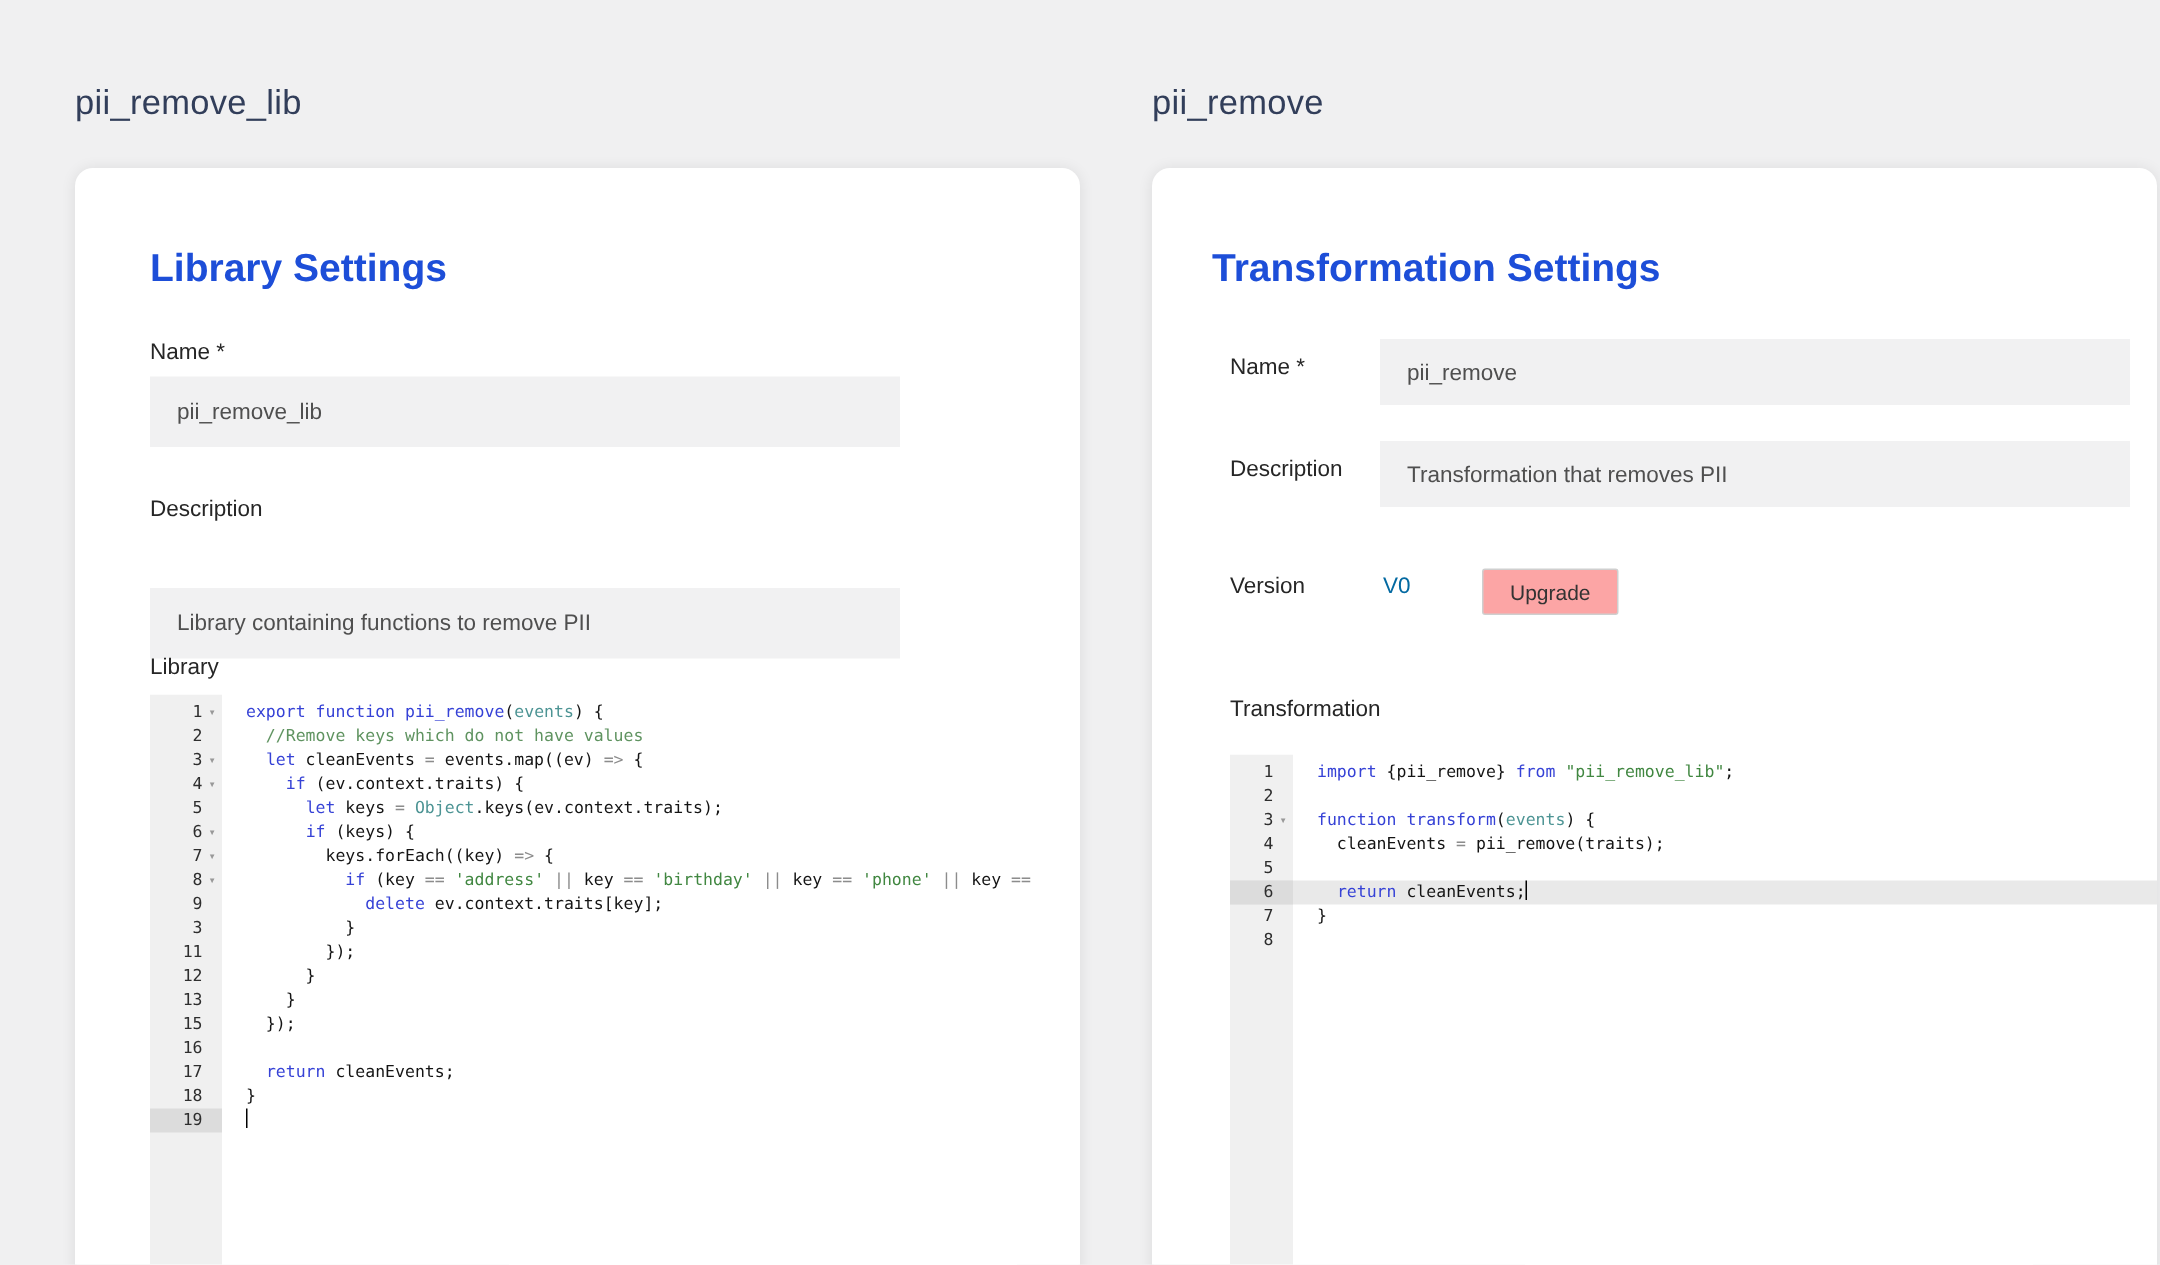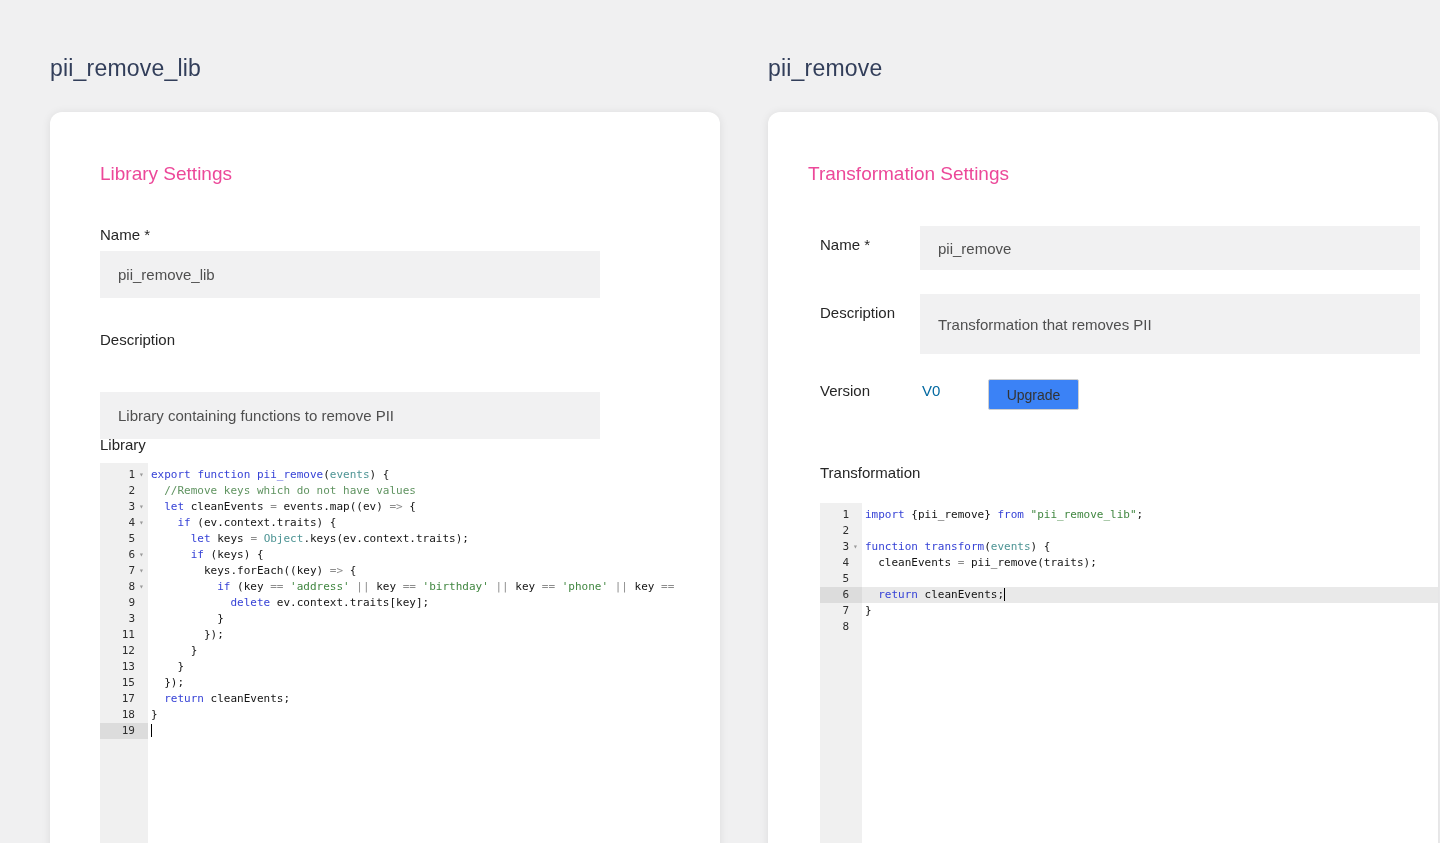--- a/index.html
+++ b/index.html
@@ -19,47 +19,47 @@
   #right-title { left:768px; }
   .card {
     position:absolute; top:112px; height:760px; width:670px;
     background: var(--card-background,#fff);
     border-radius:12px;
     box-shadow: 0 1px 10px rgba(0,0,0,.09);
   }
   #left-card { left:50px; }
   #right-card { left:768px; }
   .card h2 {
-    position:absolute; font-size:19px; font-weight:400; color:#ec4899;
+    position:absolute; font-size:26px; font-weight:700; color:#1d4ed8;
   }
   #left-card h2 { left:50px; top:51px; }
   #right-card h2 { left:40px; top:51px; }
   .field-label { position:absolute; font-size:15px; color:#262626; }
   .text-input {
     position:absolute; width:500px; border:none; outline:none;
     background: var(--input-background,#f1f1f2);
     font-family:"Liberation Sans",sans-serif;
     font-size:15px; color:#4f4f4f; padding:0 18px;
   }
   
   #l-name-label { left:50px; top:114px; }
   #l-name-input { left:50px; top:139px; height:47px; }
   #l-desc-label { left:50px; top:219px; }
   #l-desc-input { left:50px; top:244px; height:47px;margin-top:36px; }
   #l-editor-label { left:50px; top:324px; }
   
   #r-name-label { left:52px; top:124px; }
   #r-name-input { left:152px; top:114px; height:44px; }
   #r-desc-label { left:52px; top:192px; }
-  #r-desc-input { left:152px; top:182px; height:60px; }
+  #r-desc-input { left:152px; top:182px; height:44px; }
   #r-version-label { left:52px; top:270px; }
   #r-version-value { position:absolute; left:154px; top:270px; font-size:15px; color:#0369a1; }
   #r-upgrade-btn {
     position:absolute; left:220px; top:267px; width:91px; height:31px;
-    background:#3b82f6; border:1px solid #cfcfcf; border-radius:2px;
+    background:#fca5a5; border:1px solid #cfcfcf; border-radius:2px;
     font-family:"Liberation Sans",sans-serif; font-size:14px; color:#333;
     cursor:pointer;
   }
   #r-editor-label { left:52px; top:352px; }
   
   .code-editor {
     position:absolute; background:#fff; overflow:hidden;
     font-family:"DejaVu Sans Mono", monospace;
     font-size:11px; line-height:16px;
     padding-top:4px;
@@ -73,21 +73,21 @@
   #library-editor .gutter-bg { width:48px; }
   #transformation-editor .gutter-bg { width:42px; }
   .code-row { position:relative; display:flex; height:16px; white-space:pre; }
   .code-row.row-active { background: var(--active-line,#e9e9e9); }
   .gutter-cell { display:flex; flex:none; }
   #library-editor .gutter-cell { width:48px; }
   #transformation-editor .gutter-cell { width:42px; }
   .gutter-cell.gutter-active { background:#dcdcdc; }
   .line-num { flex:1; text-align:right; color:#2e2e2e; }
   .fold-widget { width:13px; text-align:center; font-size:8px; line-height:16px; color:#999; }
-  .code-text { padding-left:3px; color:var(--code-text,#141414); }
+  .code-text { padding-left:16px; color:var(--code-text,#141414); }
   .tk-kw  { color: var(--code-keyword,#3642d6); }
   .tk-fn  { color: var(--code-function,#3642d6); }
   .tk-prm { color: var(--code-param,#4d9494); }
   .tk-str { color: var(--code-string,#418741); }
   .tk-com { color: var(--code-comment,#5f9360); }
   .tk-op  { color: var(--code-operator,#8c8c8c); }
   .tk-pl  { color: var(--code-text,#141414); }
   .text-cursor {
     display:inline-block; width:1px; height:13px; background:#000;
     vertical-align:middle; margin-top:-2px;
@@ -115,20 +115,21 @@
       <div class="code-row"><span class="gutter-cell"><span class="line-num">5</span><span class="fold-widget"></span></span><span class="code-text"><span class="tk-pl">      </span><span class="tk-kw">let</span><span class="tk-pl"> keys </span><span class="tk-op">=</span><span class="tk-pl"> </span><span class="tk-prm">Object</span><span class="tk-pl">.keys(ev.context.traits);</span></span></div>
       <div class="code-row"><span class="gutter-cell"><span class="line-num">6</span><span class="fold-widget">▾</span></span><span class="code-text"><span class="tk-pl">      </span><span class="tk-kw">if</span><span class="tk-pl"> (keys) {</span></span></div>
       <div class="code-row"><span class="gutter-cell"><span class="line-num">7</span><span class="fold-widget">▾</span></span><span class="code-text"><span class="tk-pl">        keys.forEach((key) </span><span class="tk-op">=&gt;</span><span class="tk-pl"> {</span></span></div>
       <div class="code-row"><span class="gutter-cell"><span class="line-num">8</span><span class="fold-widget">▾</span></span><span class="code-text"><span class="tk-pl">          </span><span class="tk-kw">if</span><span class="tk-pl"> (key </span><span class="tk-op">==</span><span class="tk-pl"> </span><span class="tk-str">'address'</span><span class="tk-pl"> </span><span class="tk-op">||</span><span class="tk-pl"> key </span><span class="tk-op">==</span><span class="tk-pl"> </span><span class="tk-str">'birthday'</span><span class="tk-pl"> </span><span class="tk-op">||</span><span class="tk-pl"> key </span><span class="tk-op">==</span><span class="tk-pl"> </span><span class="tk-str">'phone'</span><span class="tk-pl"> </span><span class="tk-op">||</span><span class="tk-pl"> key </span><span class="tk-op">==</span></span></div>
       <div class="code-row"><span class="gutter-cell"><span class="line-num">9</span><span class="fold-widget"></span></span><span class="code-text"><span class="tk-pl">            </span><span class="tk-kw">delete</span><span class="tk-pl"> ev.context.traits[key];</span></span></div>
       <div class="code-row"><span class="gutter-cell"><span class="line-num">3</span><span class="fold-widget"></span></span><span class="code-text"><span class="tk-pl">          }</span></span></div>
       <div class="code-row"><span class="gutter-cell"><span class="line-num">11</span><span class="fold-widget"></span></span><span class="code-text"><span class="tk-pl">        });</span></span></div>
       <div class="code-row"><span class="gutter-cell"><span class="line-num">12</span><span class="fold-widget"></span></span><span class="code-text"><span class="tk-pl">      }</span></span></div>
       <div class="code-row"><span class="gutter-cell"><span class="line-num">13</span><span class="fold-widget"></span></span><span class="code-text"><span class="tk-pl">    }</span></span></div>
       <div class="code-row"><span class="gutter-cell"><span class="line-num">15</span><span class="fold-widget"></span></span><span class="code-text"><span class="tk-pl">  });</span></span></div>
+      <div class="code-row"><span class="gutter-cell"><span class="line-num">16</span><span class="fold-widget"></span></span><span class="code-text"></span></div>
       <div class="code-row"><span class="gutter-cell"><span class="line-num">17</span><span class="fold-widget"></span></span><span class="code-text"><span class="tk-pl">  </span><span class="tk-kw">return</span><span class="tk-pl"> cleanEvents;</span></span></div>
       <div class="code-row"><span class="gutter-cell"><span class="line-num">18</span><span class="fold-widget"></span></span><span class="code-text"><span class="tk-pl">}</span></span></div>
       <div class="code-row"><span class="gutter-cell gutter-active"><span class="line-num">19</span><span class="fold-widget"></span></span><span class="code-text"><span class="text-cursor"></span></span></div>
     </div>
 </div>
 
 <div id="right-card" class="card">
   <h2>Transformation Settings</h2>
   <div id="r-name-label" class="field-label">Name *</div>
   <input id="r-name-input" class="text-input" type="text" readonly="" value="pii_remove" style="">

